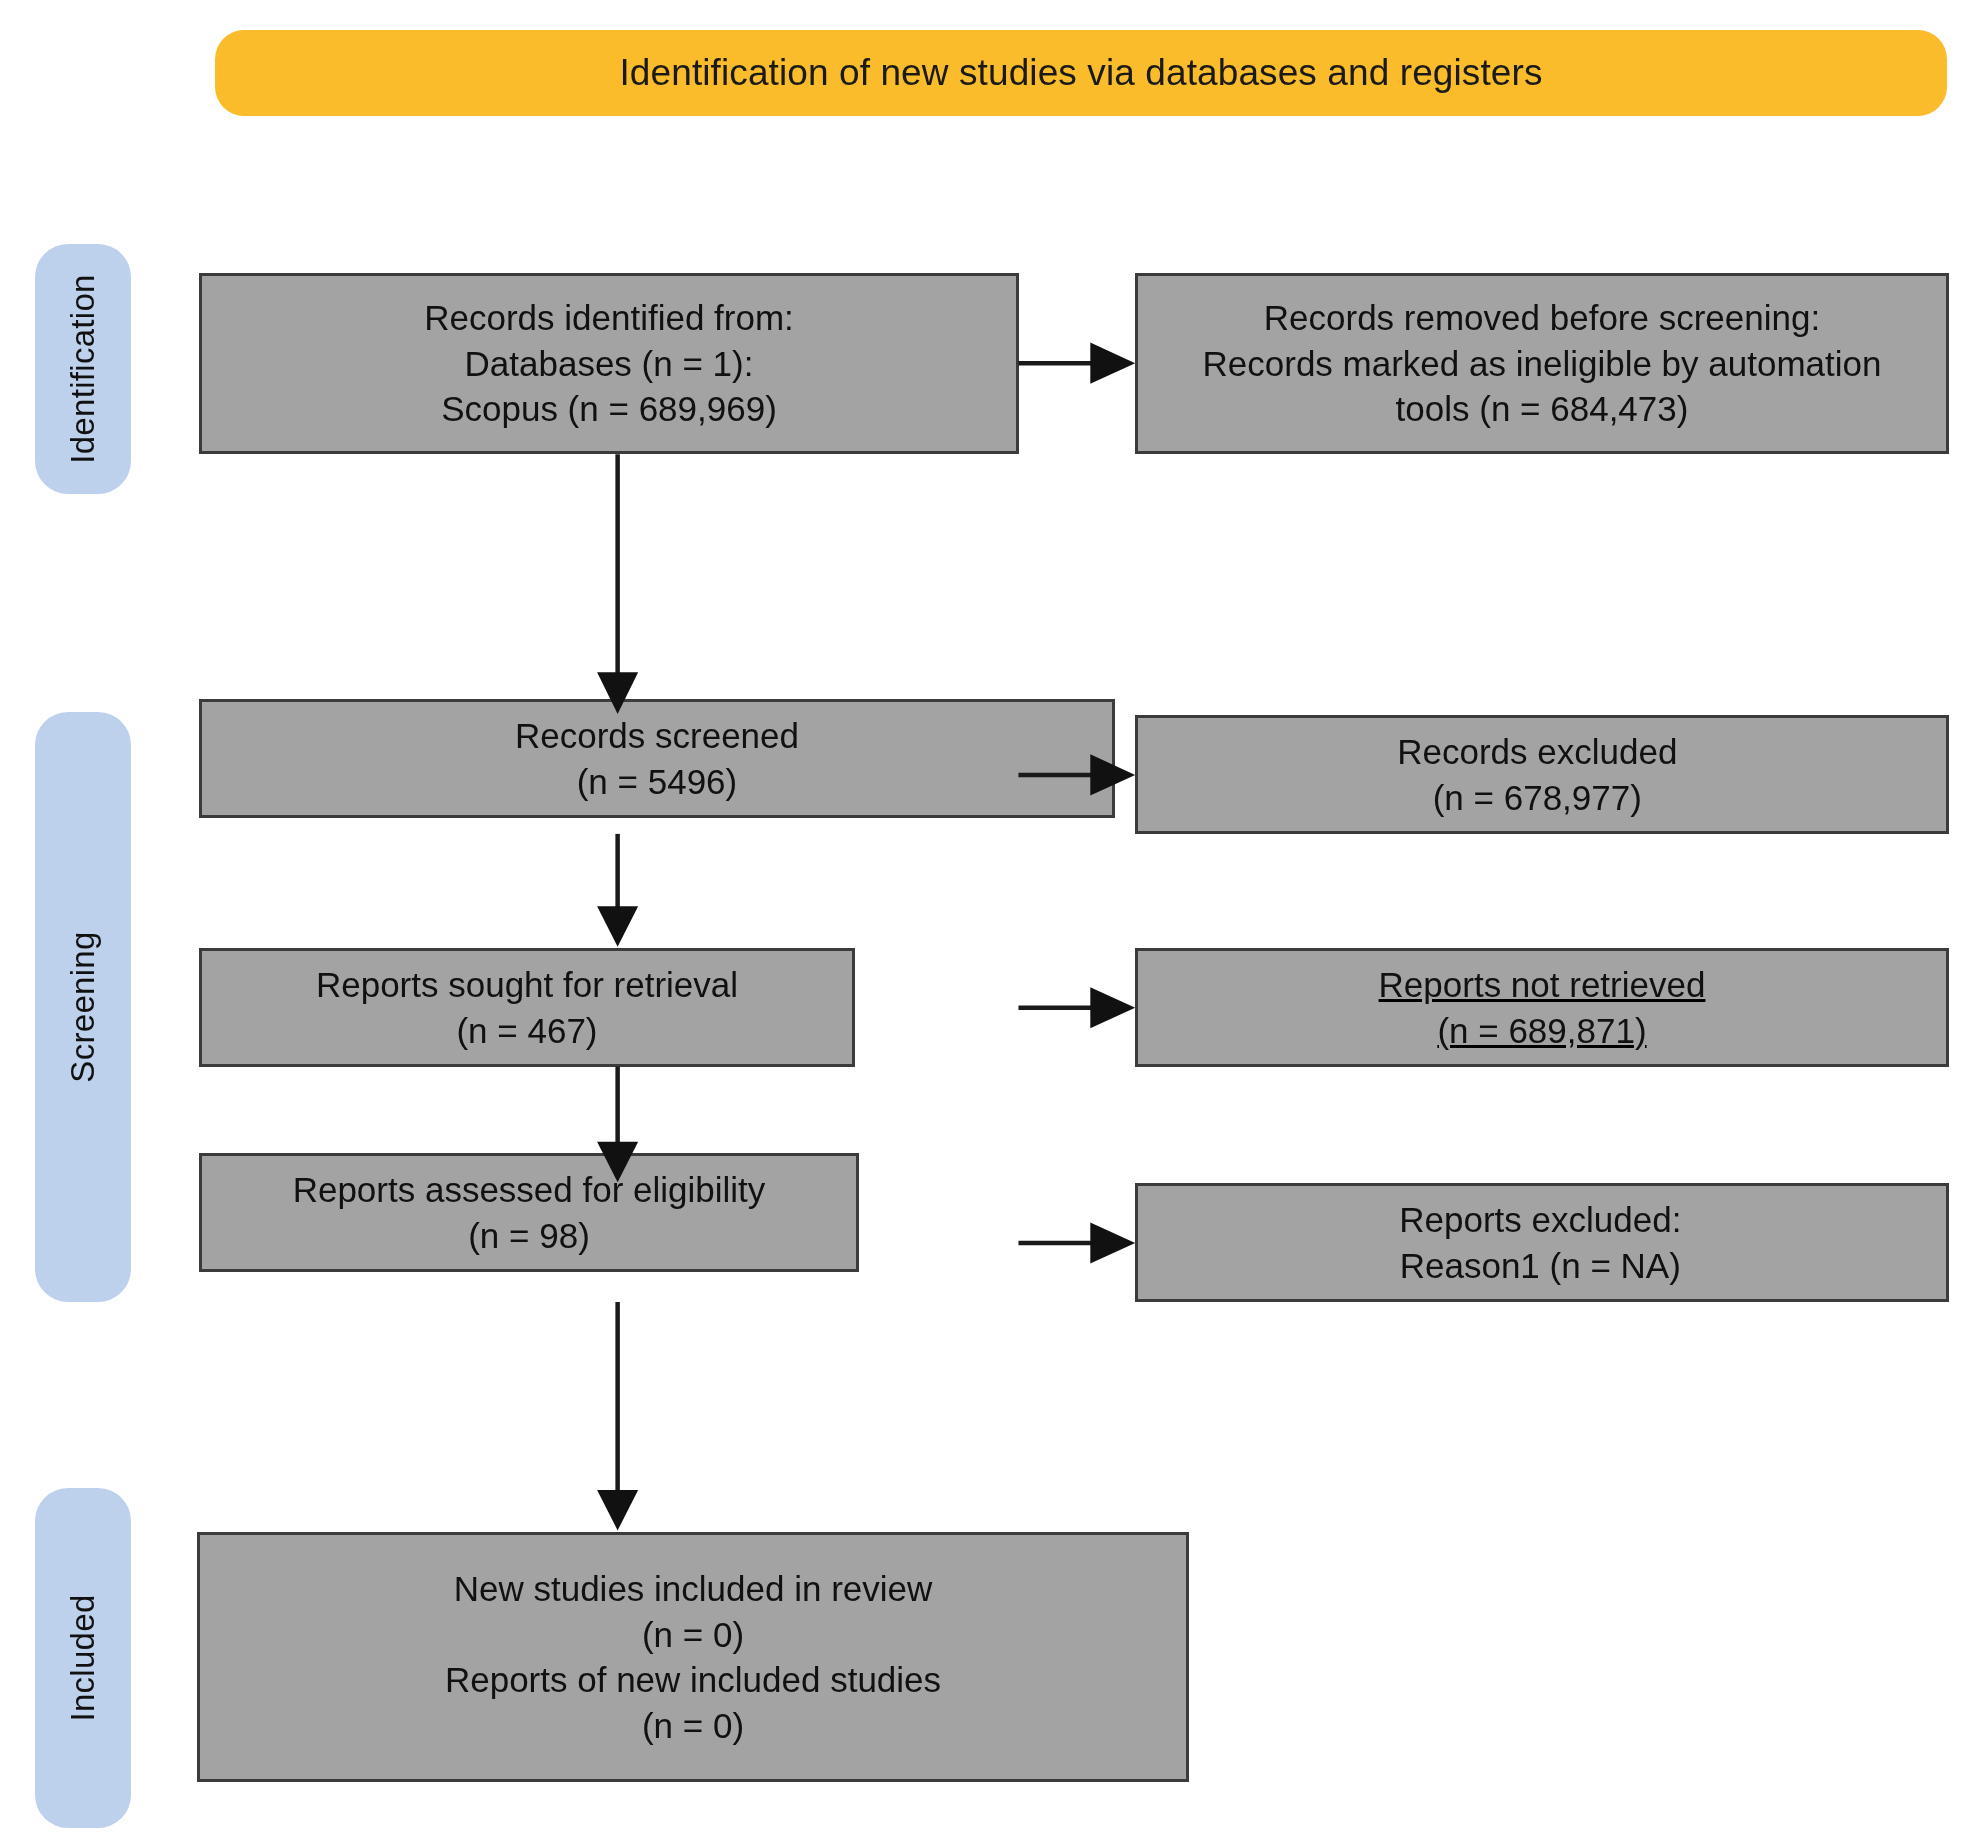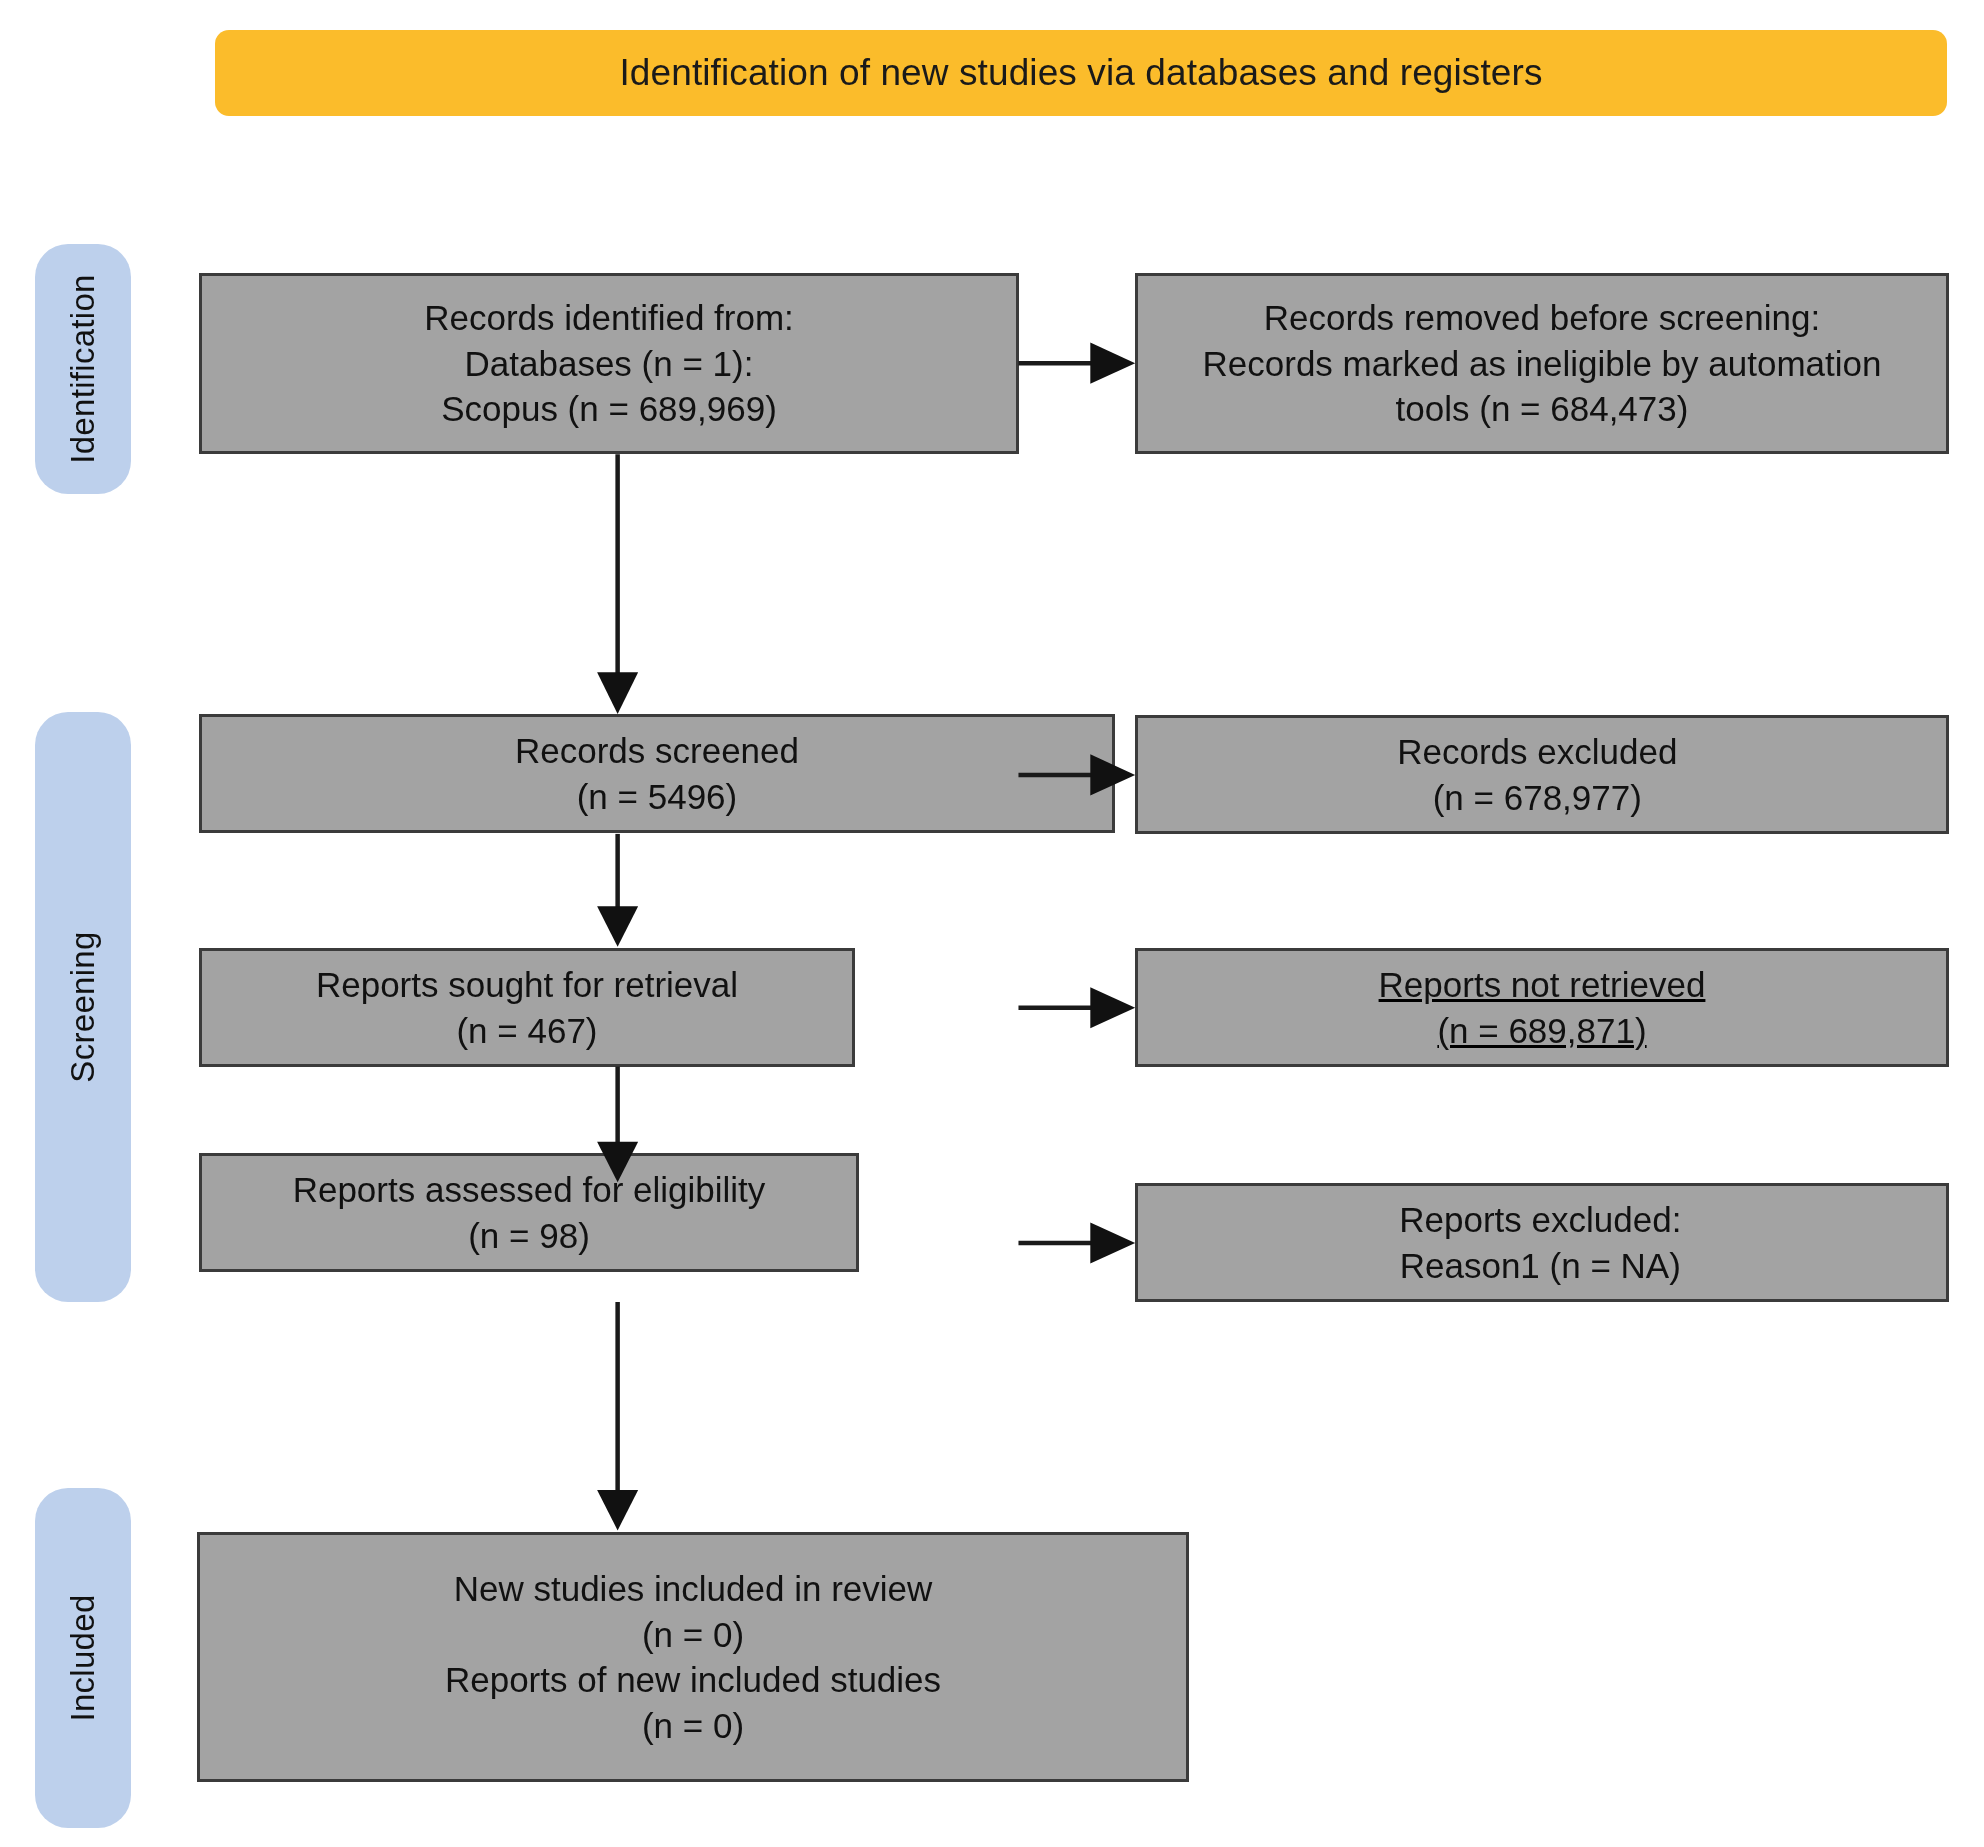--- a/index.html
+++ b/index.html
@@ -18,21 +18,21 @@
     overflow: hidden;
   }
   
   .header-banner {
     position: absolute;
     left: 215px;
     top: 30px;
     width: 1732px;
     height: 86px;
     background: #fbbc2b;
-    border-radius: 14px;
+    border-radius: 29px;
     display: flex;
     align-items: center;
     justify-content: center;
   }
   .header-banner .banner-text {
     font-size: 37px;
     color: #1a1a1a;
     letter-spacing: 0.1px;
     text-align: center;
     line-height: 1.1;
@@ -69,21 +69,21 @@
   }
   .flow-box .box-text {
     font-size: 35px;
     line-height: 1.30;
     color: #111111;
     text-align: center;
     white-space: pre-line;
   }
   
   #box-identified   { left: 199px; top: 273px;  width: 820px; height: 181px; }
-  #box-screened     { left: 199px; top: 714px; width: 916px; height: 119px; }
+  #box-screened     { left: 199px; top: 699px; width: 916px; height: 119px; }
   #box-sought       { left: 199px; top: 948px; width: 656px; height: 119px; }
   #box-assessed     { left: 199px; top: 1153px; width: 660px; height: 119px; }
   #box-included     { left: 197px; top: 1532px; width: 992px; height: 250px; }
   
   #box-removed      { left: 1135px; top: 273px;  width: 814px; height: 181px; }
   #box-rec-excluded { left: 1135px; top: 715px; width: 814px; height: 119px; padding-left: 6px; }
   #box-not-retrieved{ left: 1135px; top: 948px; width: 814px; height: 119px; text-decoration: underline; }
   #box-rep-excluded { left: 1135px; top: 1183px; width: 814px; height: 119px; padding-left: 12px; }
   
   .connector {

